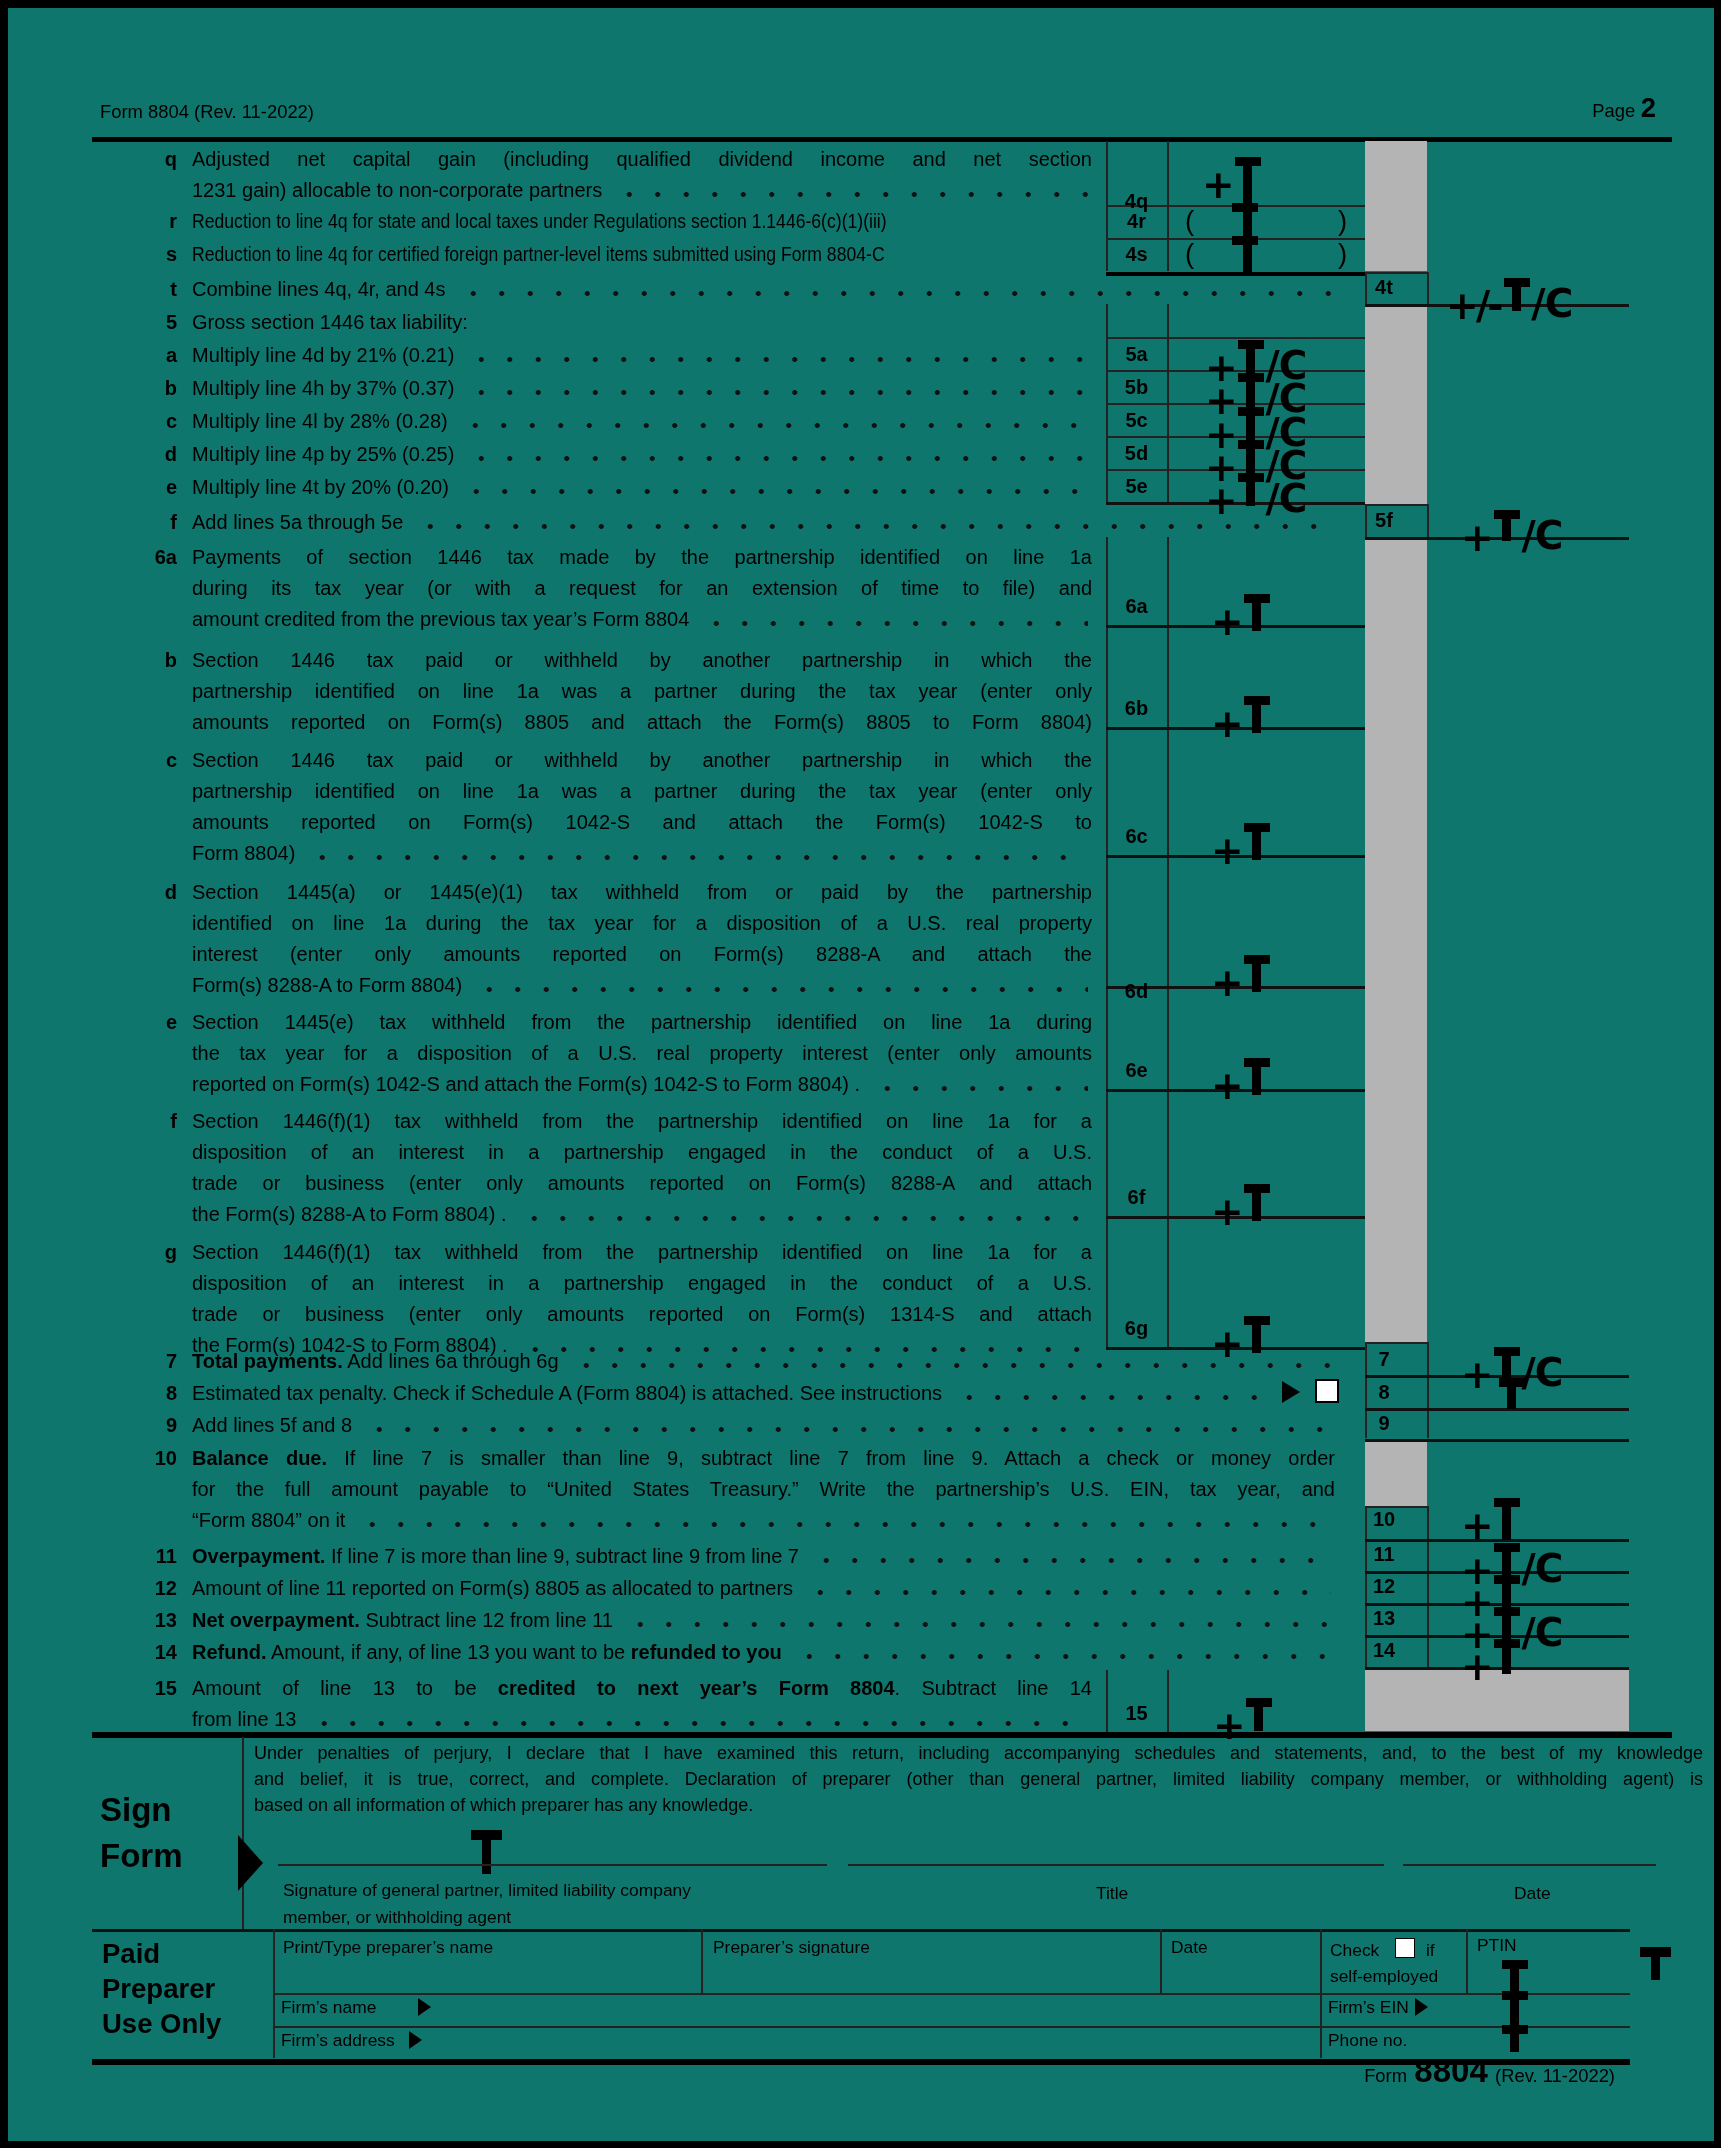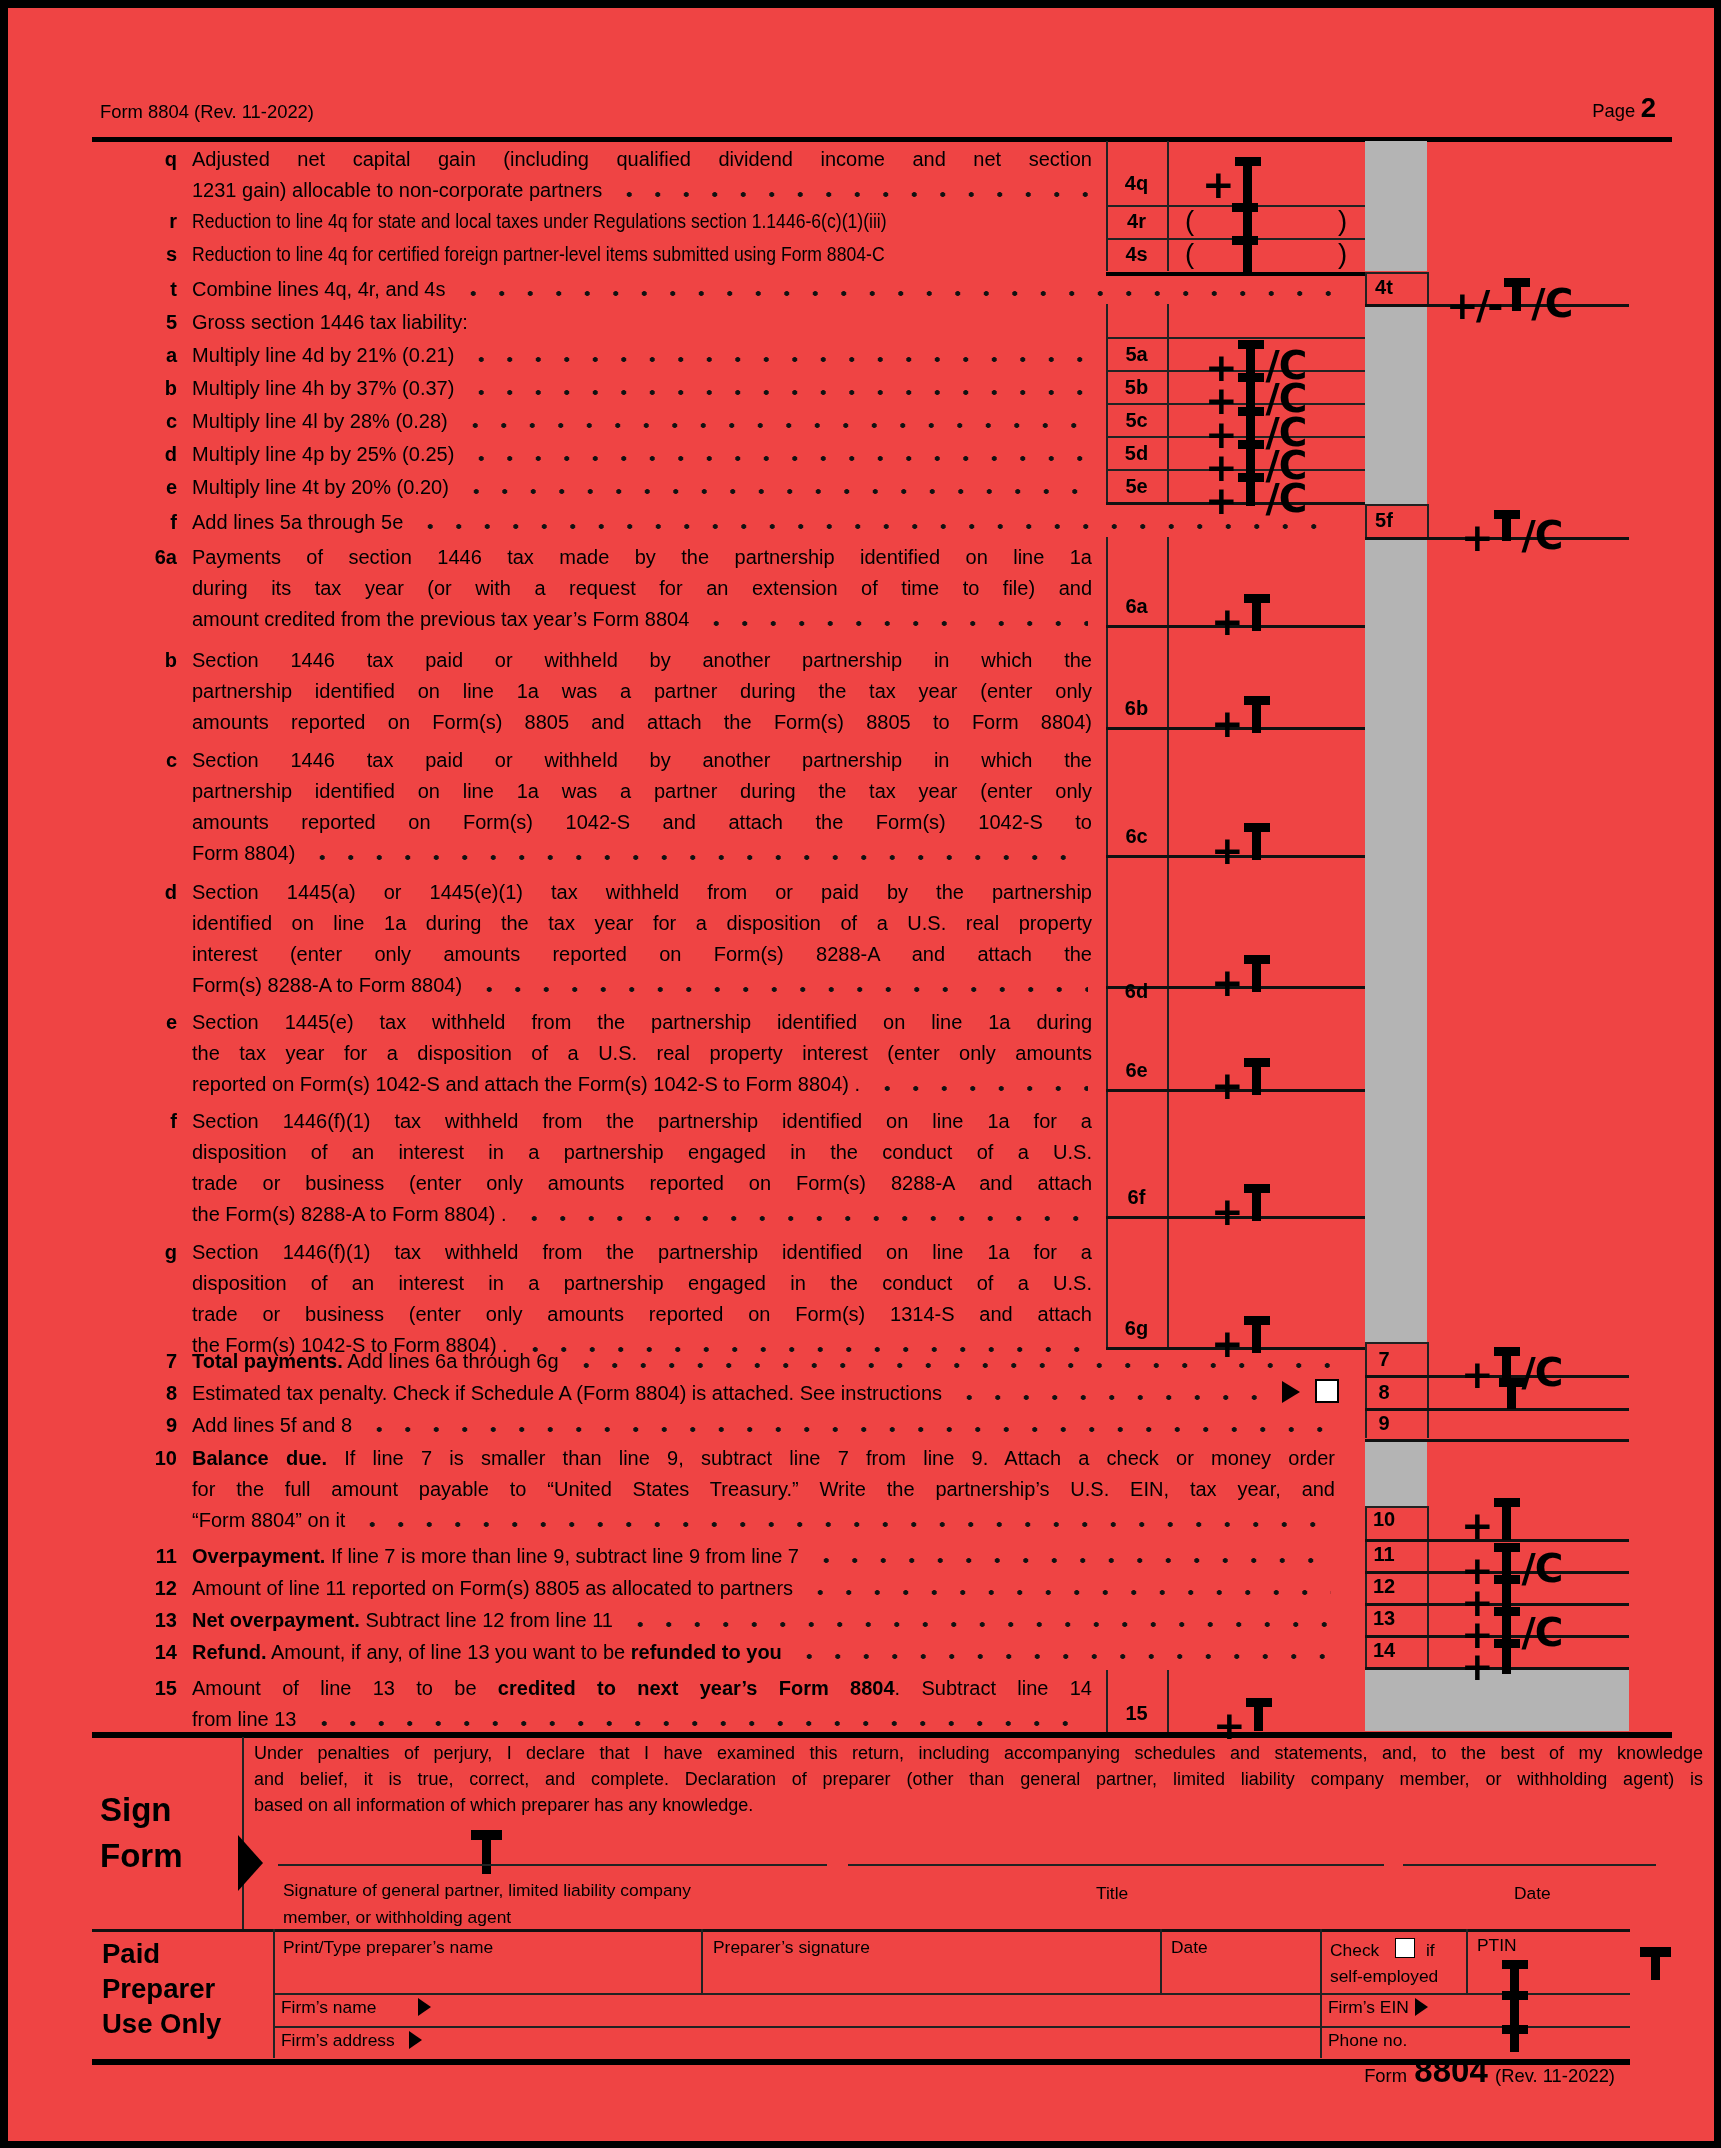--- a/index.html
+++ b/index.html
@@ -1,16 +1,16 @@
 <!DOCTYPE html>
 <html style="font-size:14.7px"><head>
 <meta charset="utf-8">
 <style>
   html,body{margin:0;padding:0;background:#888;}
-  .page{position:relative;width:1722px;height:2149px;background:#ef4444;
+  .page{position:relative;width:1722px;height:2149px;background:#0f766e;
         border:8.3px solid #000;box-sizing:border-box;overflow:hidden;
         font-family:"Liberation Sans",sans-serif;color:#000;}
   .abs{position:absolute;}
   .hl{position:absolute;background:#222;height:1.8px;}
   .hl3{position:absolute;background:#111;height:2.8px;}
   .hl4{position:absolute;background:#000;height:3.7px;}
   .rule{position:absolute;background:#000;}
   .vl{position:absolute;background:#222;width:1.8px;}
   .gray{position:absolute;background:#b4b4b4;}
   .txt{position:absolute;font-size:20px;line-height:31px;white-space:nowrap;}
@@ -119,21 +119,21 @@
   <div class="hl3" style="left:1357px;top:1659px;width:264px;"></div>
 
   <div class="ltr" style="top:136px;">q</div>
   <div class="para" style="left:184px;top:136px;width:900px;">
     <div class="jl">Adjusted net capital gain (including qualified dividend income and  net section</div>
     <div class="ll">
         <span>1231 gain) allocable to non-corporate partners</span>
         <span class="lead"></span>
       </div>
   </div>
-  <div class="ibox" style="top:160px;">4q</div>
+  <div class="ibox" style="top:178px;">4q</div>
 
   <div class="ltr" style="top:198px;">r</div>
   <div class="txt" style="left:184px;top:198px;"><span class="cond">Reduction to line 4q for state and local taxes under Regulations section 1.1446-6(c)(1)(iii)</span></div>
   <div class="ibox" style="top:198px;">4r</div>
   <div class="paren" style="left:1177px;top:196px;">(</div>
   <div class="paren" style="left:1330px;top:196px;">)</div>
 
   <div class="ltr" style="top:231px;">s</div>
   <div class="txt" style="left:184px;top:231px;"><span class="cond">Reduction to line 4q for certified foreign partner-level items submitted using Form 8804-C</span></div>
   <div class="ibox" style="top:231px;">4s</div>

